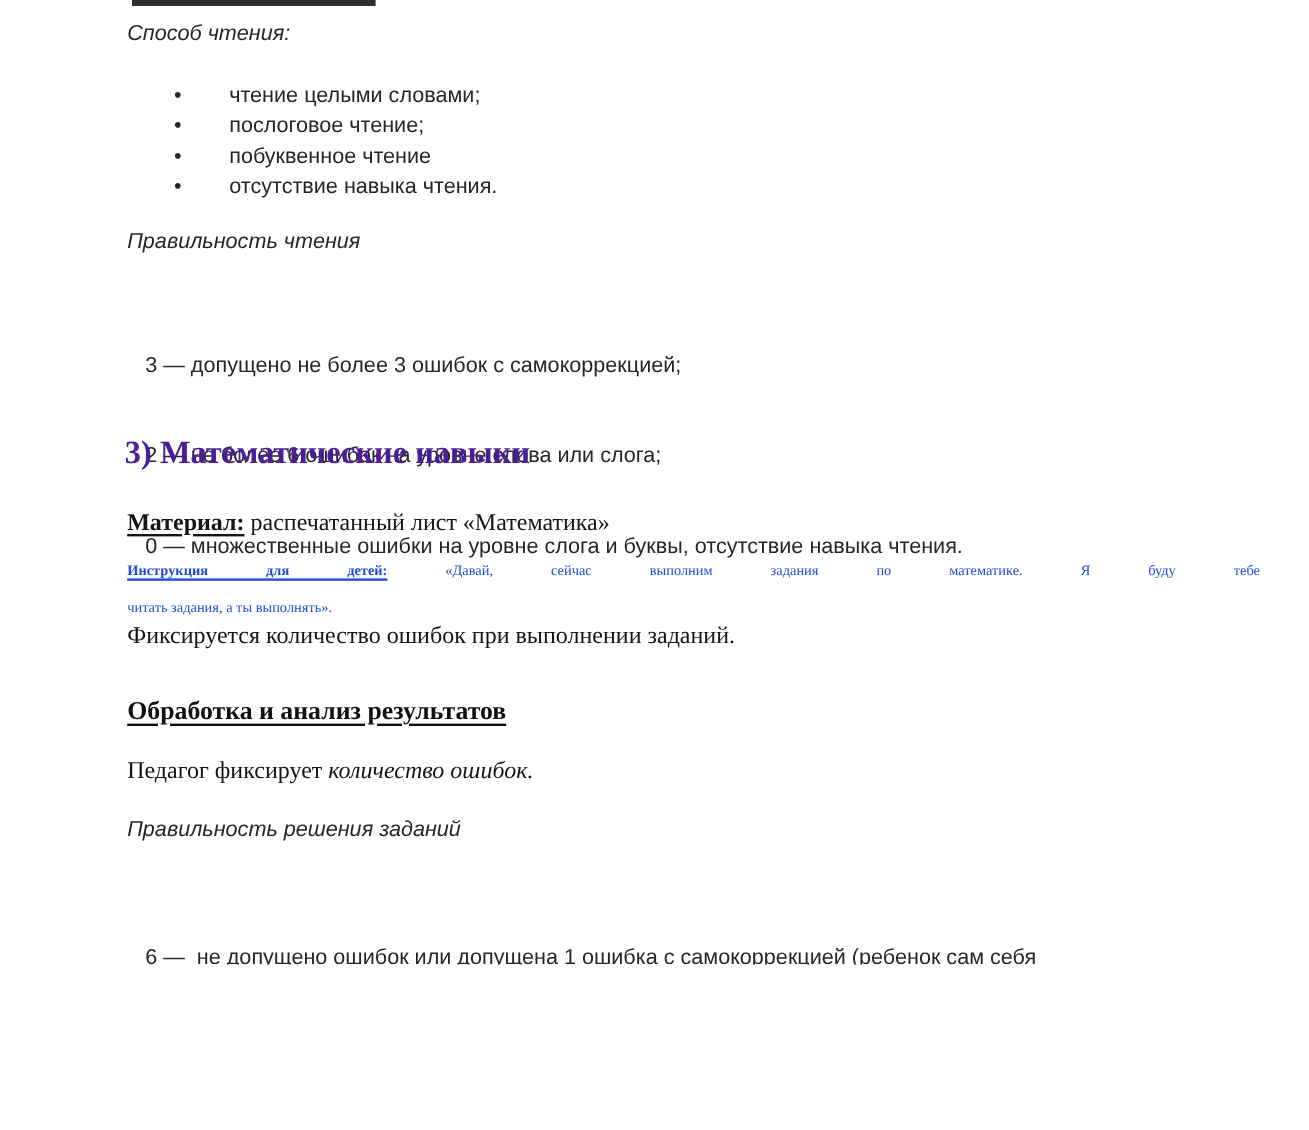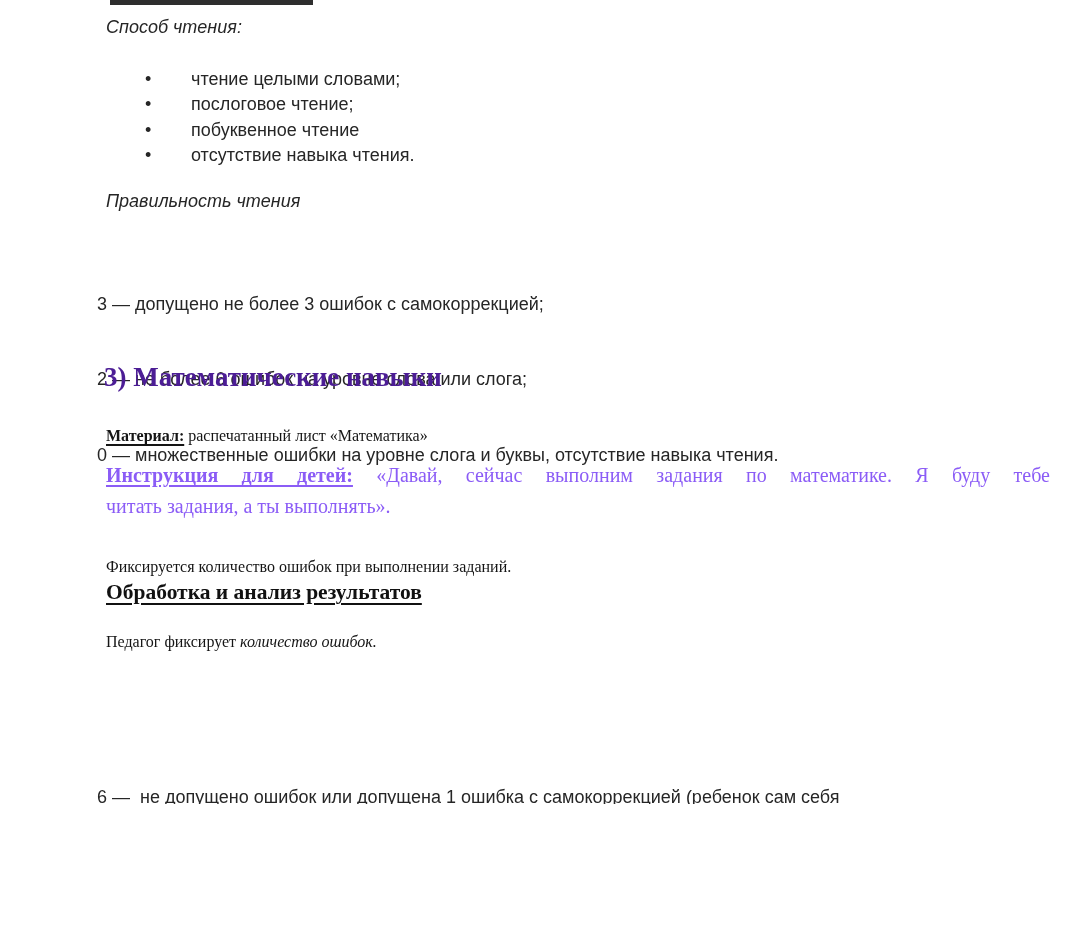--- a/index.html
+++ b/index.html
@@ -45,54 +45,55 @@
     font-size: 18px;
   }
 
   
   .criteria {
     font-family: "Liberation Sans", sans-serif;
     font-size: 18px;
     line-height: 25.3px;
     color: #262626;
     white-space: pre-wrap;
+    margin-left: 24px;
   }
   .criteria div { white-space: pre; }
 
   
   .section-heading {
     left: 104px; top: 361px;
     font-family: "Liberation Serif", serif;
     font-weight: bold;
     font-size: 27px;
     line-height: 1.2;
     white-space: nowrap;
   }
 
   
   .serif-par {
     font-family: "Liberation Serif", serif;
-    font-size: 16px;
+    font-size: 20px;
     line-height: 26px;
     color: #151515;
     white-space: nowrap;
   }
   .lbl {
     font-weight: bold;
     text-decoration: underline;
     text-decoration-thickness: 1.5px;
     text-underline-offset: 3px;
   }
 
   .instruction-block {
     left: 106px; top: 460px; width: 944px;
     font-family: "Liberation Serif", serif;
-    font-size: 20px;
+    font-size: 12px;
     line-height: 31px;
-    color: #8b5cf6;
+    color: #1d4ed8;
   }
   .instruction-line1 {
     text-align: justify;
     text-align-last: justify;
   }
 
   .processing-heading {
     left: 106px; top: 580px;
     font-family: "Liberation Serif", serif;
     font-weight: bold;
@@ -149,29 +150,30 @@
   </div>
 
   <div class="abs instruction-block">
     <div class="instruction-line1">
       <span class="lbl">Инструкция для детей:</span>
       <span>«Давай, сейчас выполним задания по математике. Я буду тебе</span>
     </div>
     <div>читать задания, а ты выполнять».</div>
   </div>
 
-  <div class="abs serif-par" style="left:106px; top:554px;">Фиксируется количество ошибок при выполнении заданий.</div>
+  <div class="abs serif-par" style="left:106px; top:517px;">Фиксируется количество ошибок при выполнении заданий.</div>
 
   <div class="abs processing-heading">Обработка и анализ результатов</div>
 
   <div class="abs serif-par" style="left:106px; top:629px;">
     <span>Педагог фиксирует</span>
     <span class="em-italic">количество ошибок.</span>
   </div>
 
+  <div class="abs sub-italic" style="left:106px; top:681px;">Правильность решения заданий</div>
 
   <div class="abs criteria" style="left:97px; top:734px;">
     <div>6 —  не допущено ошибок или допущена 1 ошибка с самокоррекцией (ребенок сам себя</div>
     <div>исправляет);</div>
     <div>2 — не более 1 ошибки;</div>
     
     
   </div>
 
 </div>

